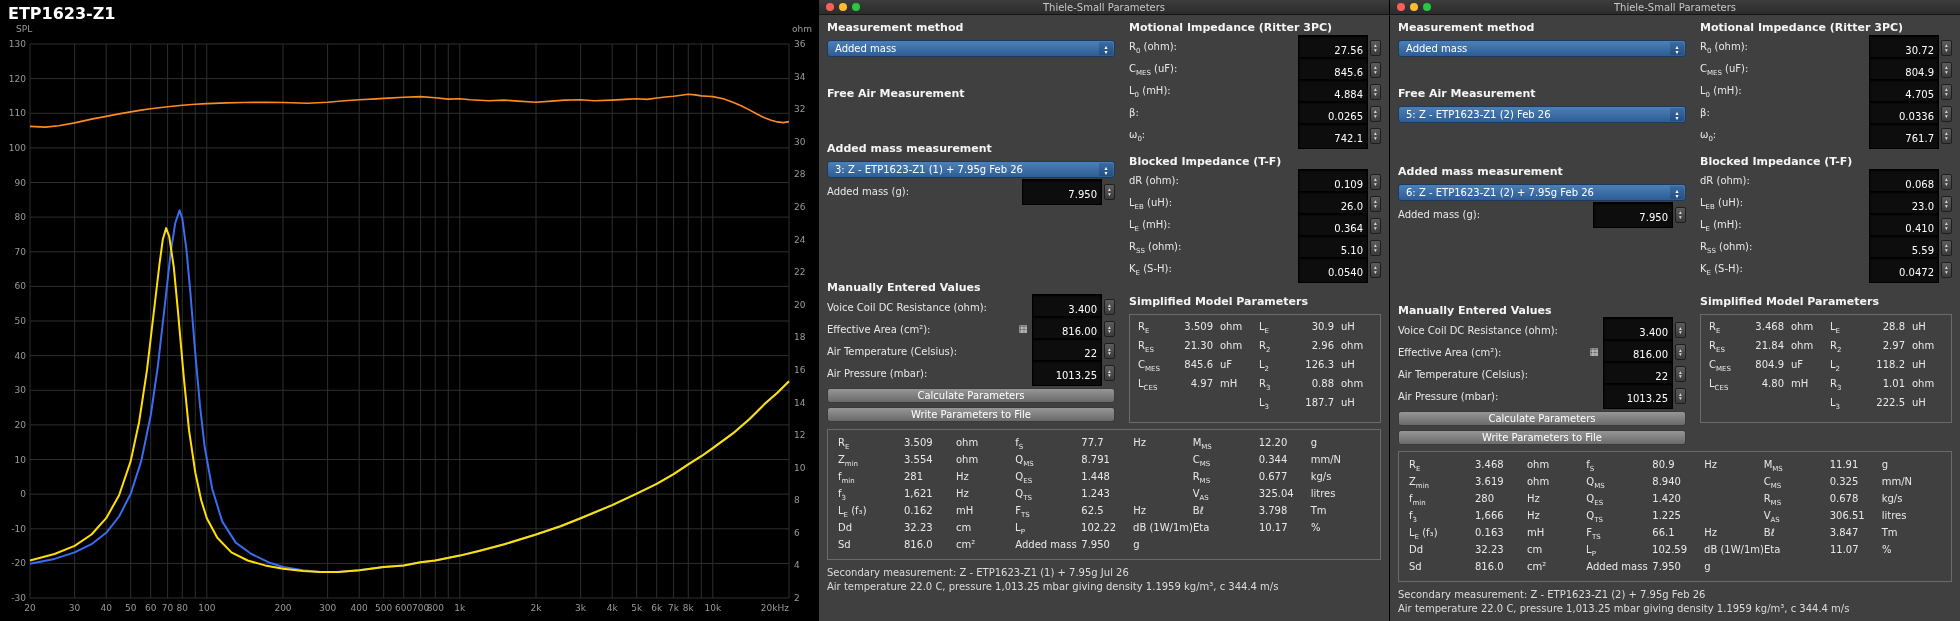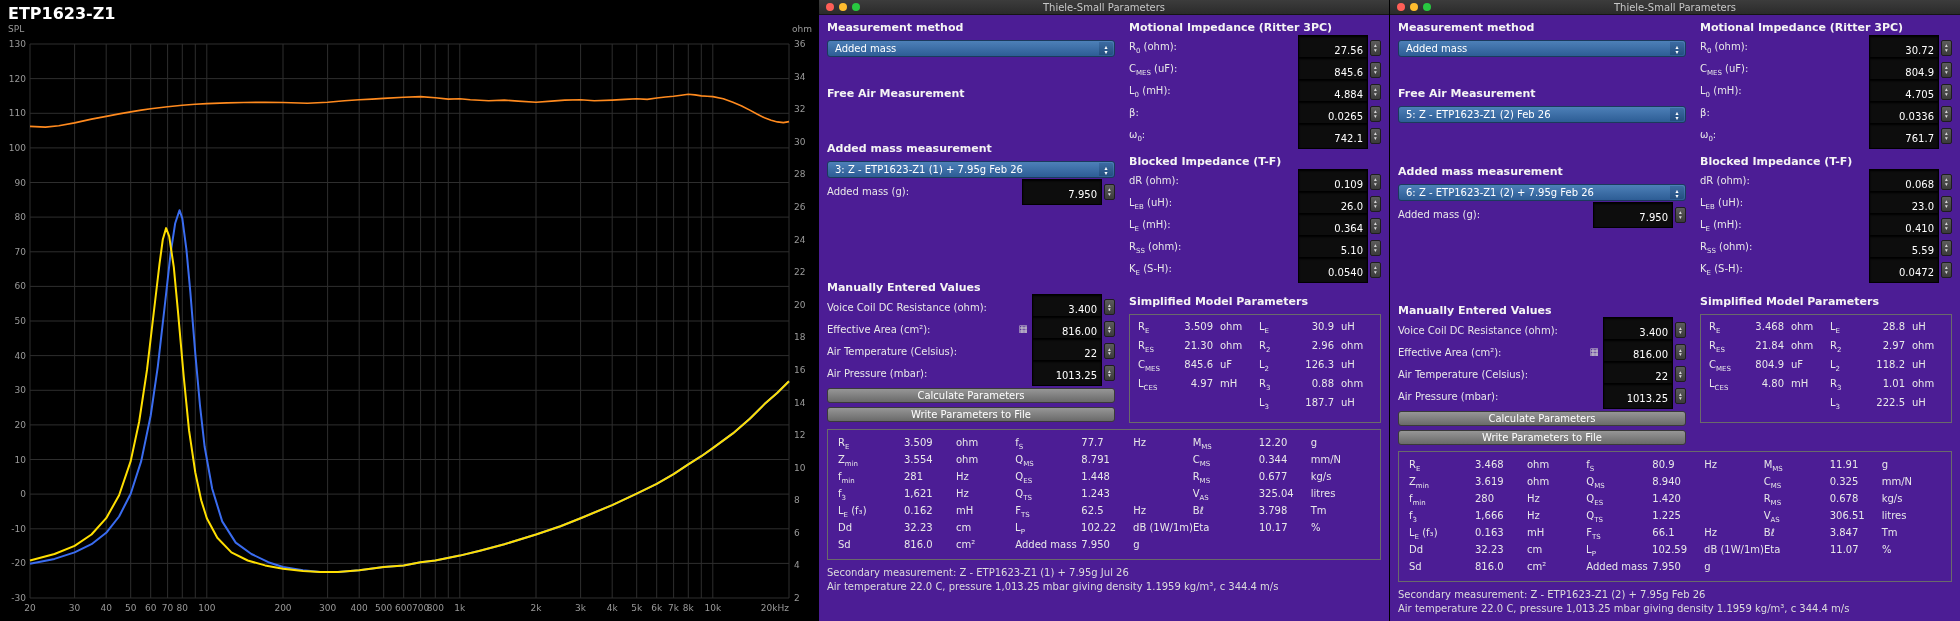--- a/index.html
+++ b/index.html
@@ -4,26 +4,26 @@
 <style>
   * { box-sizing: border-box; margin: 0; padding: 0; }
   body { font-family: "DejaVu Sans", "Liberation Sans", sans-serif; background: #000; }
   .app { display: flex; width: 1960px; height: 621px; background: #000; overflow: hidden; }
 
   
   .chart-pane { position: relative; width: 818px; height: 621px; background: #000; flex: 0 0 818px; }
   .chart-pane svg { position: absolute; left: 0; top: 0; }
   .chart-title { position: absolute; left: 8px; top: 4px; color: #fff; font-size: 16px; font-weight: bold; z-index: 2; }
   .axis-name { position: absolute; top: 24px; font-size: 9px; color: #9a9a9a; z-index: 2; }
-  .axis-name.left { left: 8px; }
+  .axis-name.left { left: 16px; }
   .axis-name.right { right: 6px; }
   .tick { font-size: 9px; fill: #999; font-family: "DejaVu Sans", sans-serif; }
 
   
-  .ts-panel { width: 571px; height: 621px; flex: 0 0 571px; background: #4c1d95; border-left: 1px solid #000;
+  .ts-panel { width: 571px; height: 621px; flex: 0 0 571px; background: #404040; border-left: 1px solid #000;
               display: flex; flex-direction: column; overflow: hidden; }
   .titlebar { height: 15px; flex: 0 0 15px; background: linear-gradient(#3c3c3c, #2b2b2b); border-bottom: 1px solid #151515;
               display: flex; align-items: center; position: relative; }
   .traffic { display: flex; gap: 5px; padding-left: 7px; z-index: 2; }
   .dot { width: 8px; height: 8px; border-radius: 50%; display: inline-block; }
   .dot.red { background: #ff5f57; } .dot.yellow { background: #febc2e; } .dot.green { background: #28c840; }
   .win-title { position: absolute; left: 0; right: 0; text-align: center; font-size: 10px; color: #c8c8c8; }
 
   .panel-body { flex: 1; padding: 6px 8px 4px 8px; display: flex; flex-direction: column; color: #e8e8e8; }
   .cols { display: flex; gap: 14px; }

